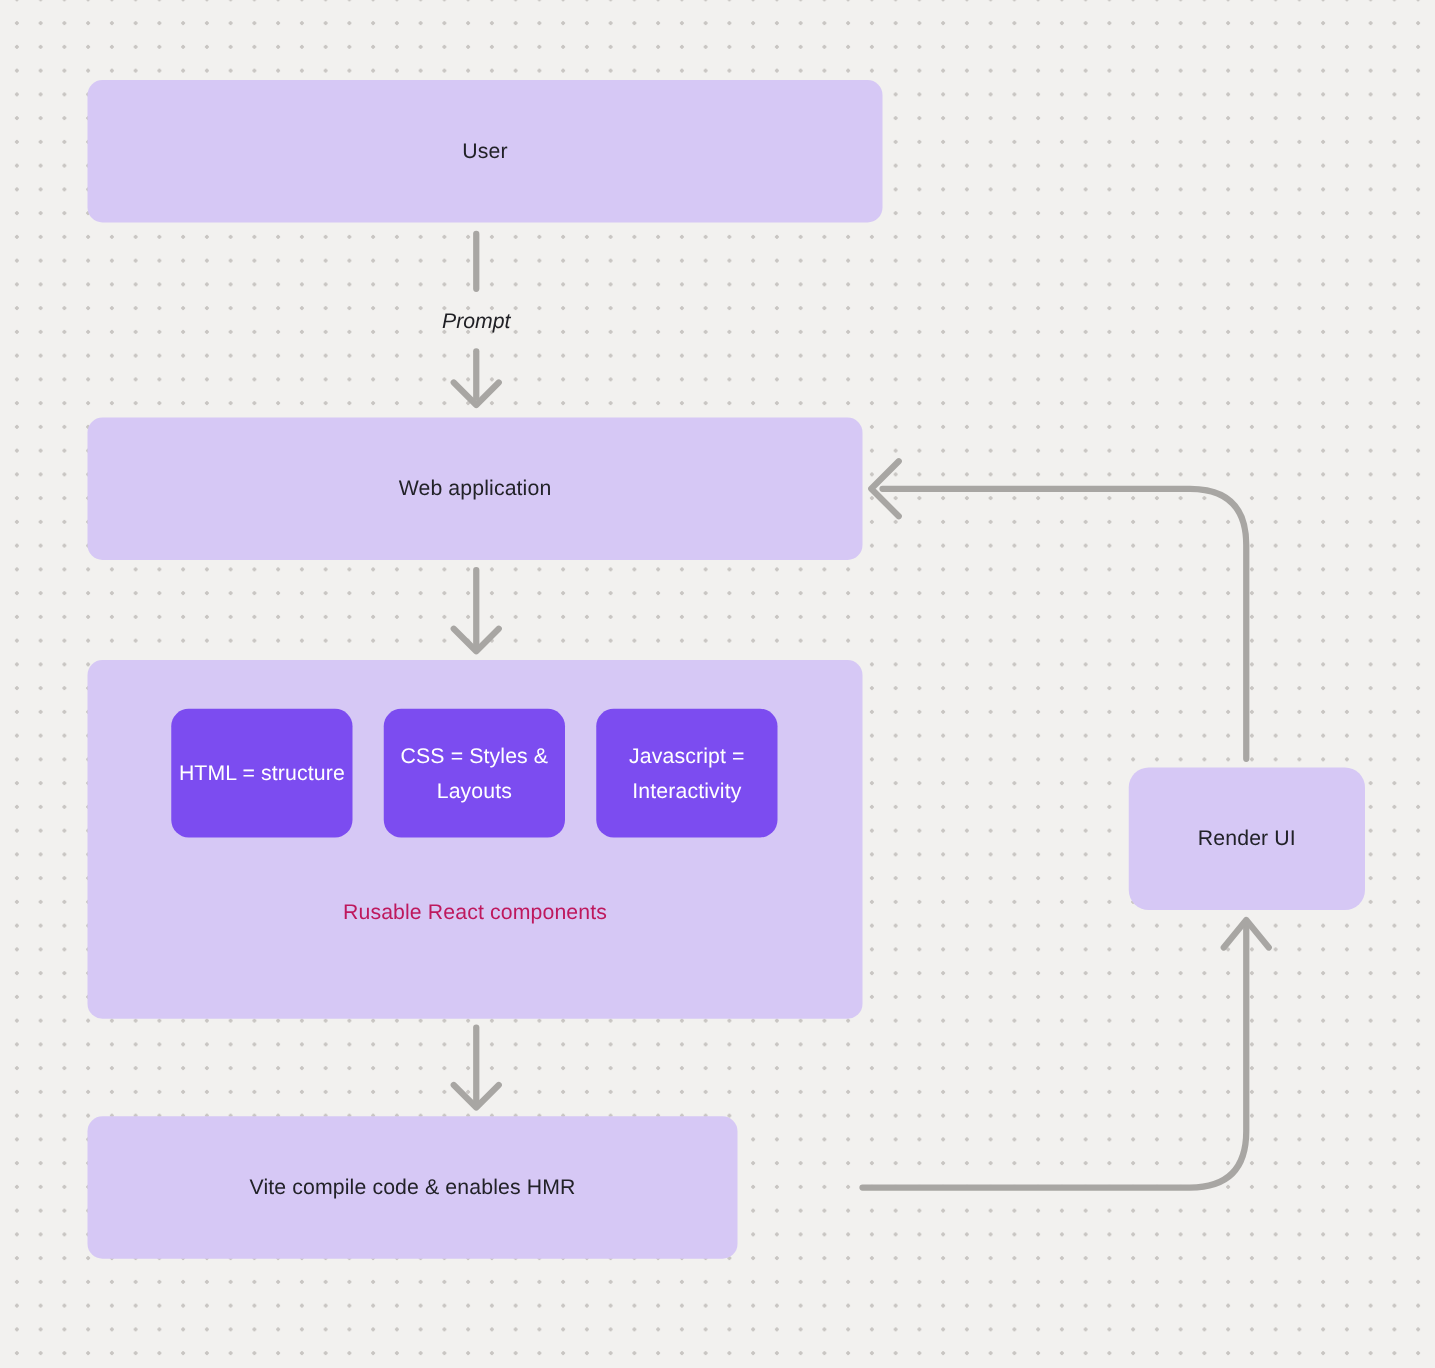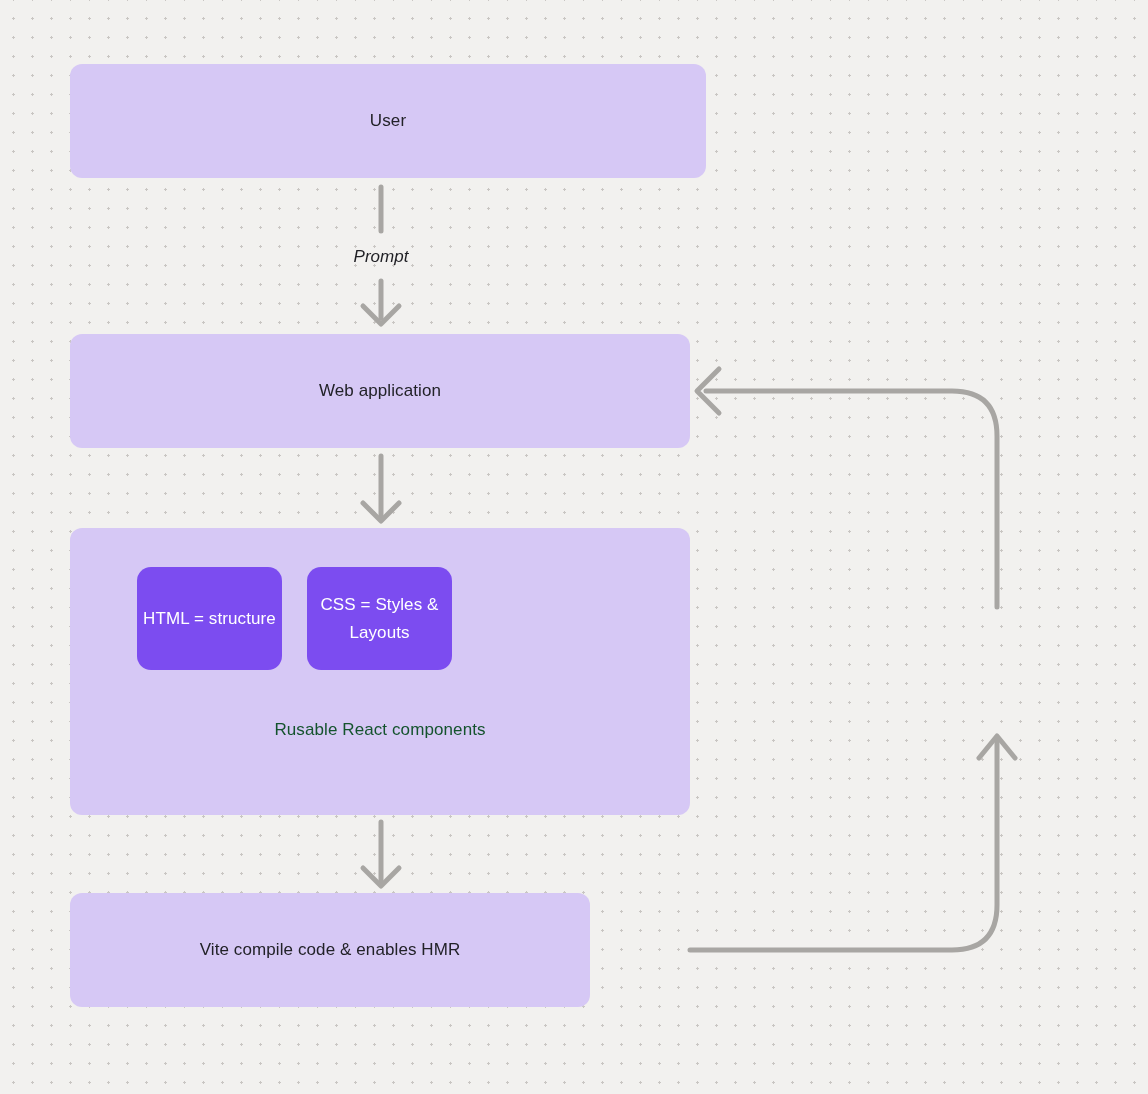--- a/index.html
+++ b/index.html
@@ -55,21 +55,21 @@
   .chip-html { left: 67px; }
   .chip-css  { left: 237px; }
   .chip-js   { left: 407px; }
 
   .group-caption {
     position: absolute;
     left: 0;
     right: 0;
     top: 192px;
     text-align: center;
-    color: #14532d;
+    color: #be185d;
     font-size: 17px;
   }
 
   .edge-label {
     position: absolute;
     left: 381px;
     top: 257px;
     transform: translate(-50%, -50%);
     color: #1f1f24;
     font-size: 17px;
@@ -124,21 +124,27 @@
     <span>Web application</span>
   </div>
 
   <div class="node node-components">
     <div class="chip chip-html">
       <span>HTML = structure</span>
     </div>
     <div class="chip chip-css">
       <span>CSS = Styles &amp; Layouts</span>
     </div>
+    <div class="chip chip-js">
+      <span>Javascript = Interactivity</span>
+    </div>
     <div class="group-caption">Rusable React components</div>
   </div>
 
   <div class="node node-vite">
     <span>Vite compile code &amp; enables HMR</span>
   </div>
 
+  <div class="node node-render-ui">
+    <span>Render UI</span>
+  </div>
 
 </div>
 
 </body></html>

